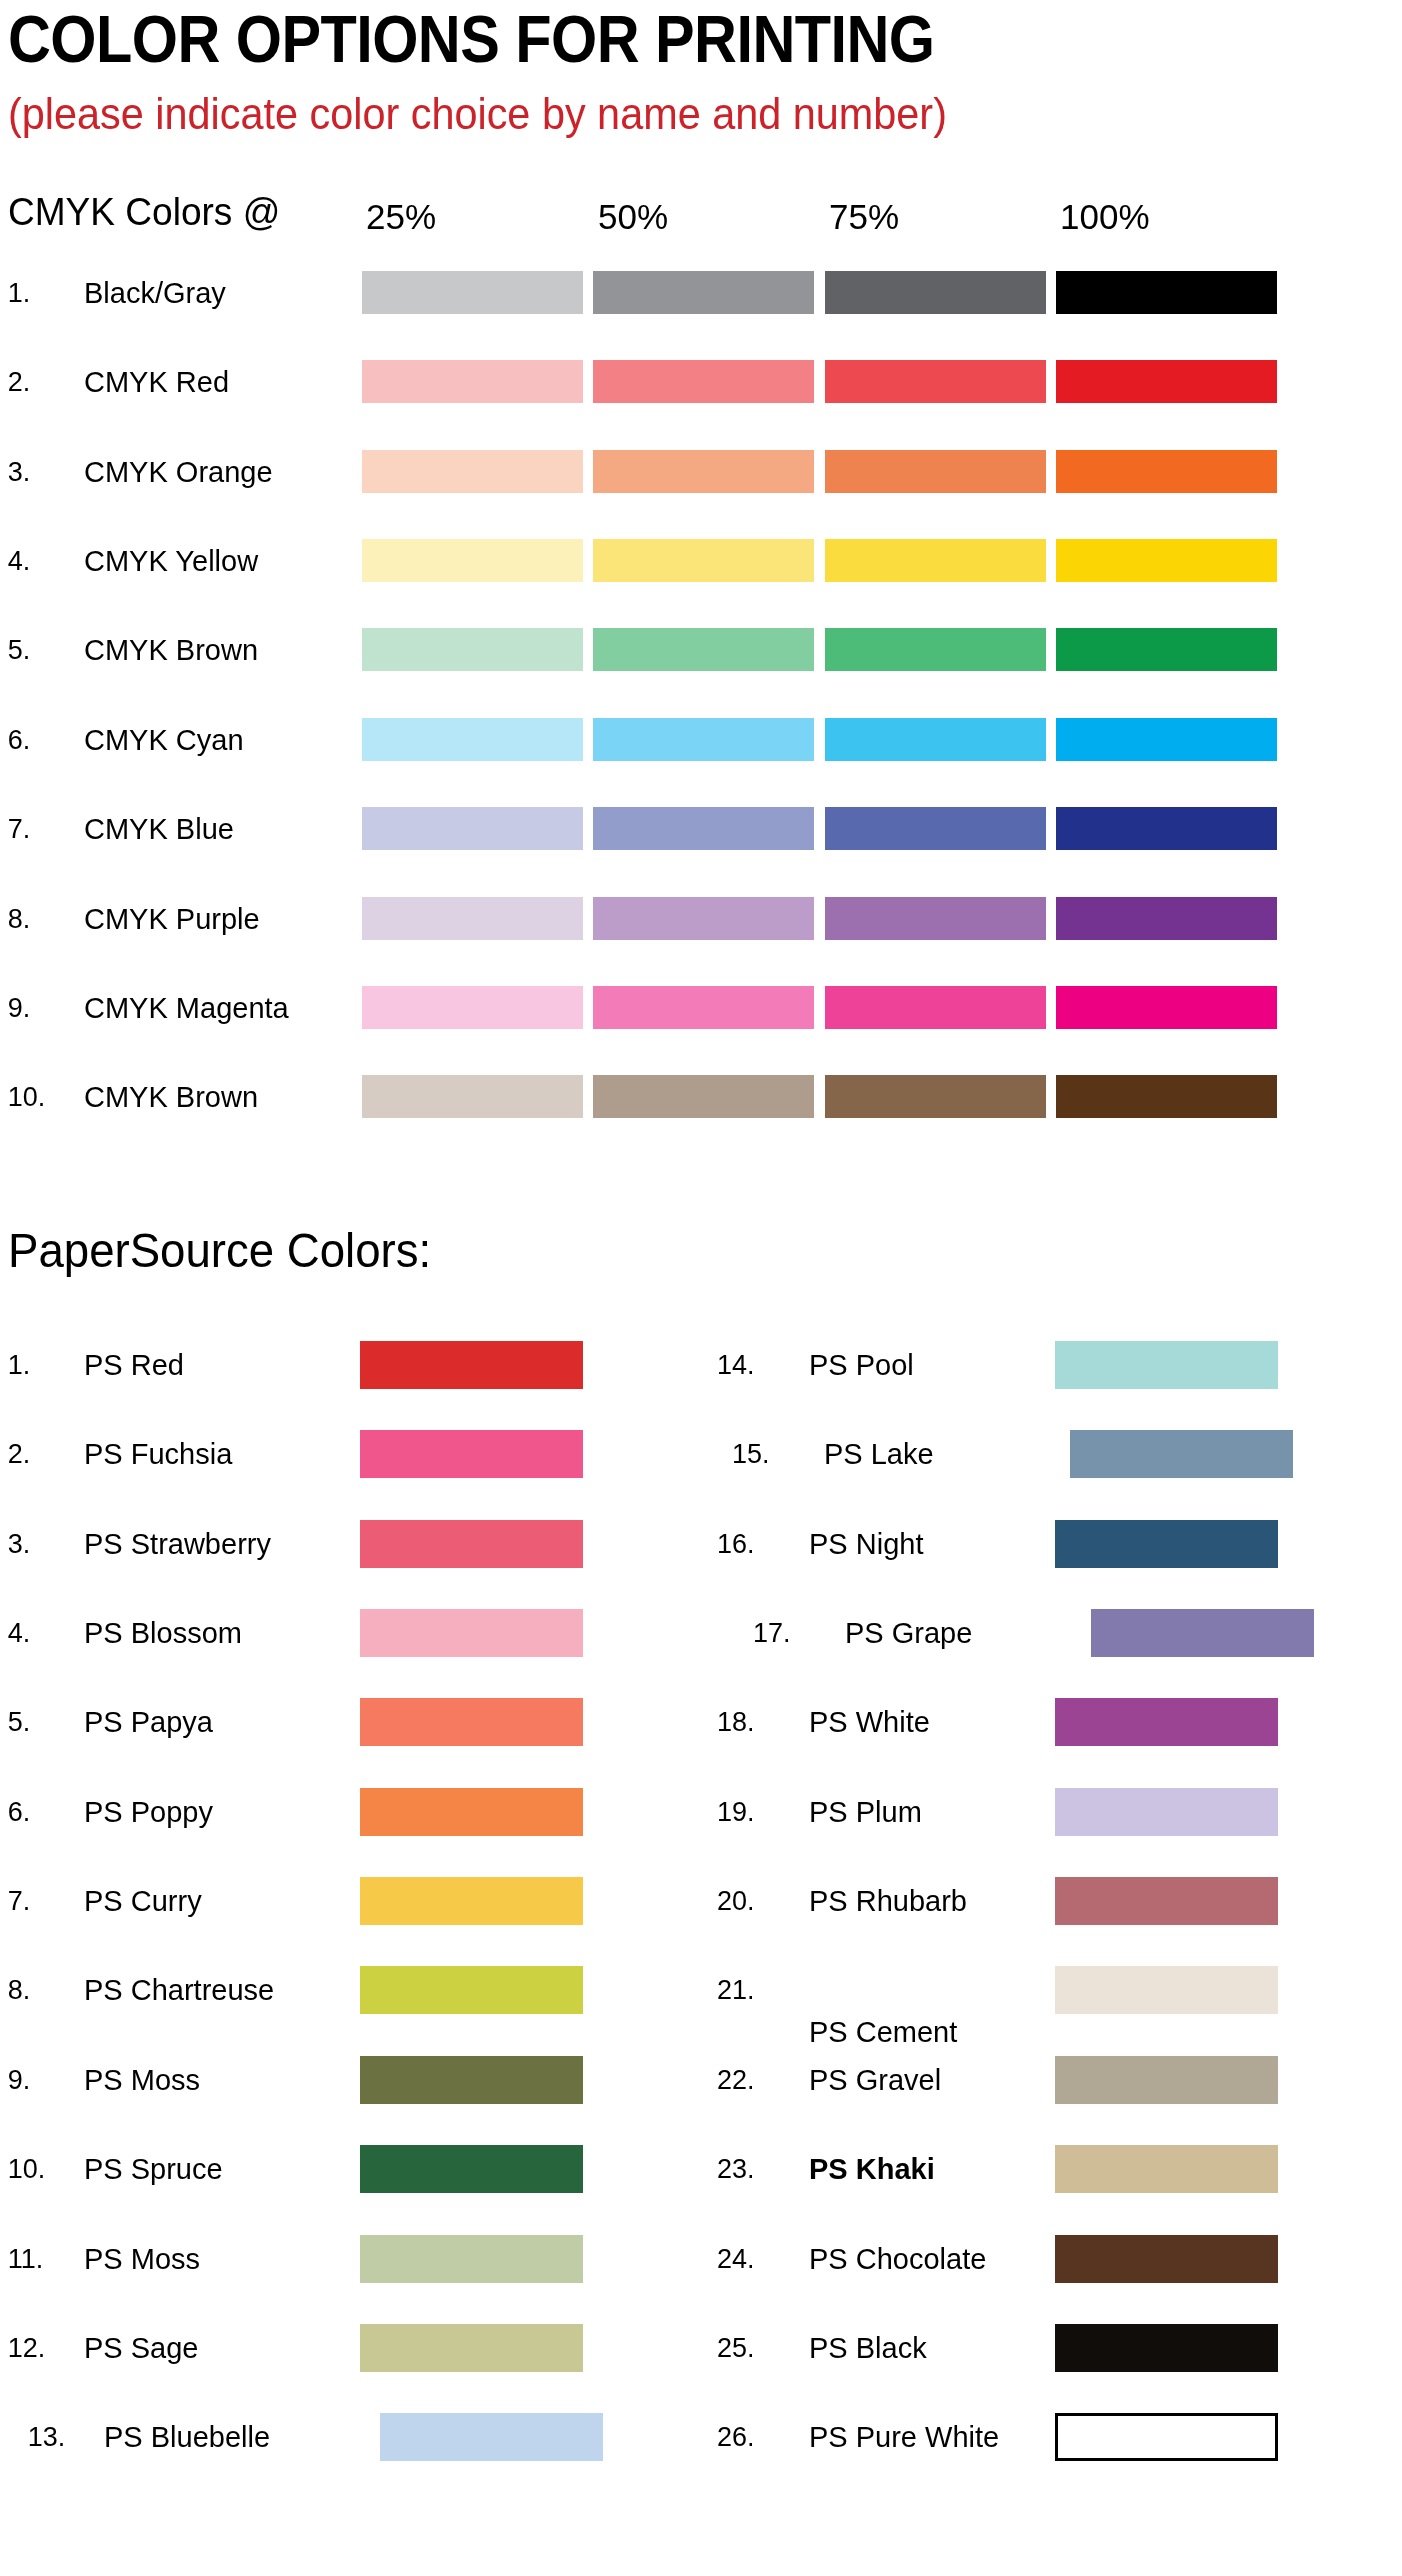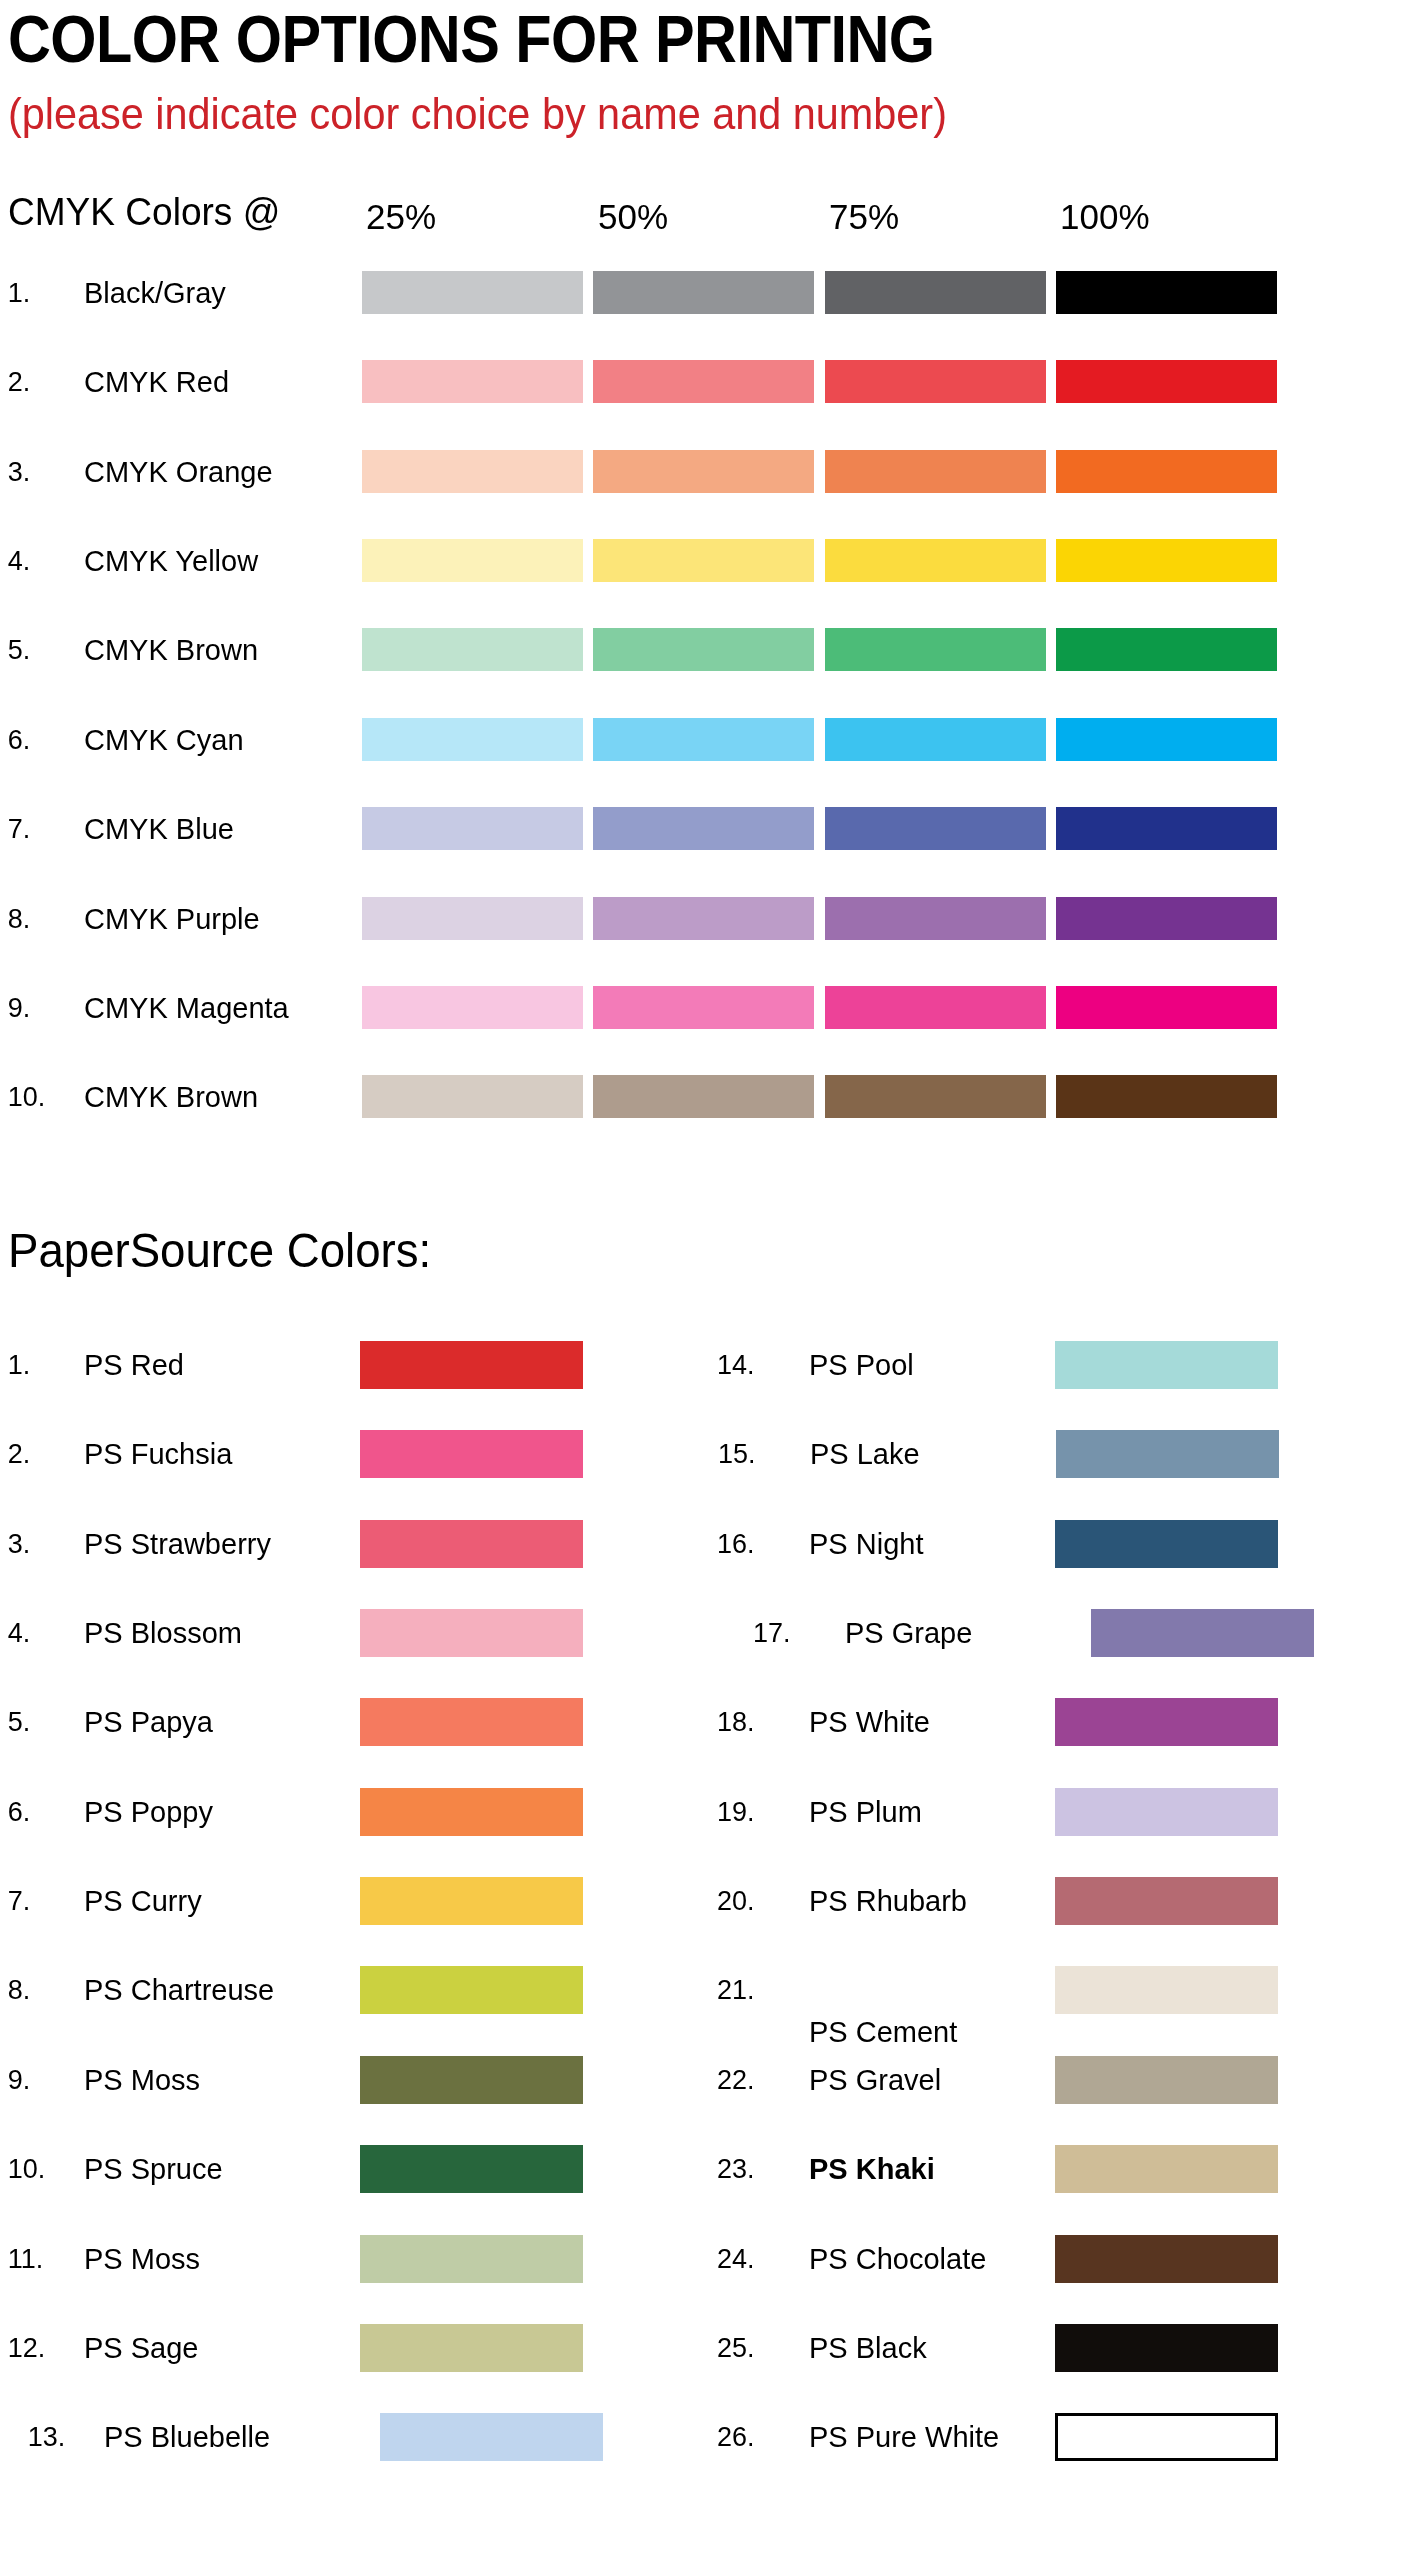--- a/index.html
+++ b/index.html
@@ -311,21 +311,21 @@
         <div class="ps-label" style="left: 84px; top: 6.7px;">PS Bluebelle</div>
         <div class="ps-swatch" style="left: 360px; top: 0px; background: rgb(191, 213, 238);"></div>
       </div>
     </div>
   <div id="ps-right">
       <div class="ps-row" style="left: 0px; top: 1341px; width: 1403px;">
         <div class="ps-num" style="left: 717px; top: 9px;">14.</div>
         <div class="ps-label" style="left: 809px; top: 6.7px;">PS Pool</div>
         <div class="ps-swatch" style="left: 1055px; top: 0px; background: rgb(165, 218, 217);"></div>
       </div>
-      <div class="ps-row" style="left: 1px; top: 1430px; width: 1344px;">
+      <div class="ps-row" style="left: 15px; top: 1430px; width: 1344px;">
         <div class="ps-num" style="left: 717px; top: 9px;">15.</div>
         <div class="ps-label" style="left: 809px; top: 6.7px;">PS Lake</div>
         <div class="ps-swatch" style="left: 1055px; top: 0px; background: rgb(118, 147, 171);"></div>
       </div>
       <div class="ps-row" style="left: 0px; top: 1520px; width: 1403px;">
         <div class="ps-num" style="left: 717px; top: 9px;">16.</div>
         <div class="ps-label" style="left: 809px; top: 6.7px;">PS Night</div>
         <div class="ps-swatch" style="left: 1055px; top: 0px; background: rgb(42, 85, 119);"></div>
       </div>
       <div class="ps-row" style="left: 0px; top: 1609px; width: 1403px; margin-left: 36px;">

